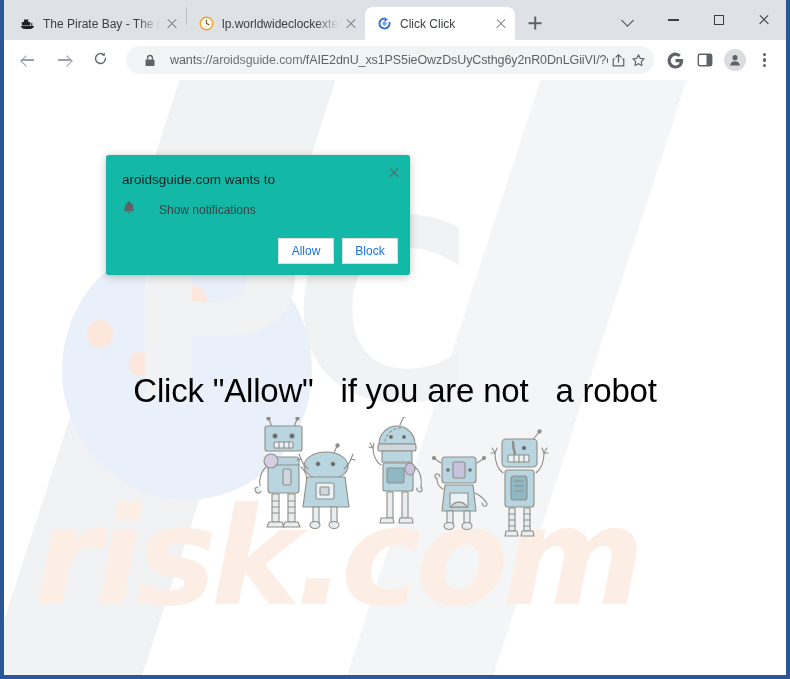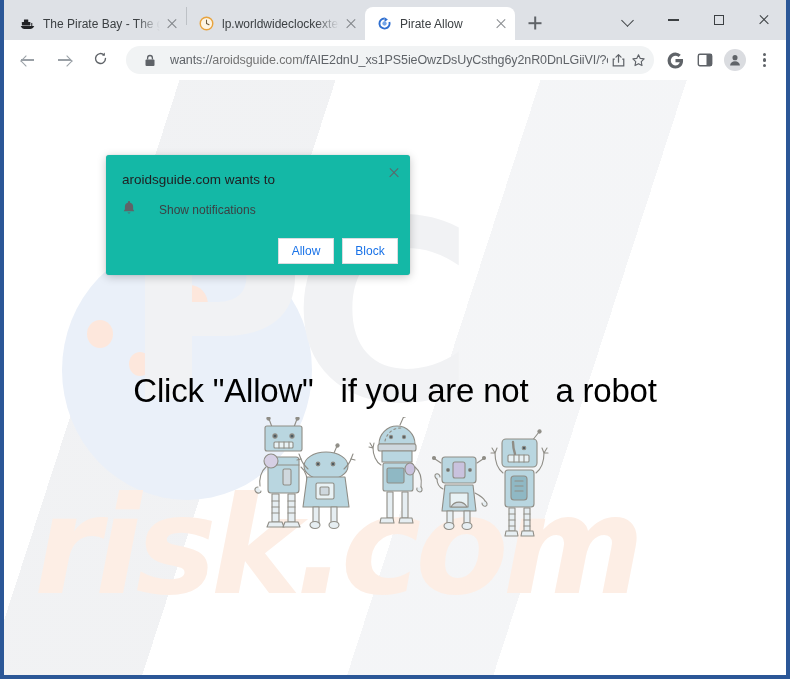--- a/index.html
+++ b/index.html
@@ -234,21 +234,21 @@
     font-size: 250px;
     font-weight: 700;
     color: #f1f2f4;
     letter-spacing: -14px;
     line-height: 1;
     user-select: none;
     pointer-events: none;
   }
   #wm-risk {
     position: absolute;
-    left: 30px; top: 398px;
+    left: 30px; top: 409px;
     font-family: "DejaVu Sans", sans-serif;
     font-size: 136px;
     font-weight: 700;
     font-style: italic;
     color: #fdeee5;
     letter-spacing: -6px;
     line-height: 1;
     user-select: none;
     pointer-events: none;
     text-align: center;
@@ -372,21 +372,21 @@
       </div>
 
       <div class="tab active">
         <span class="favicon">
           <svg width="15" height="15" viewBox="0 0 16 16">
             <path d="M8 1.6a6.4 6.4 0 1 0 6.1 4.4l-1.9.6A4.4 4.4 0 1 1 8 3.6z" fill="#2f6fd0"></path>
             <path d="M8 3.6V1.2l3.6 2.6L8 6.4z" fill="#2f6fd0"></path>
             <circle cx="8" cy="8" r="2.3" fill="#74a5e8"></circle>
           </svg>
         </span>
-        <span class="tab-title">Pirate Allow</span>
+        <span class="tab-title">Click Click</span>
         <span class="tab-close"></span>
       </div>
 
       <div id="new-tab-button"></div>
 
       <div id="window-controls">
         <div class="wc">
             <span class="chev"></span>
           </div>
         <div class="wc">

